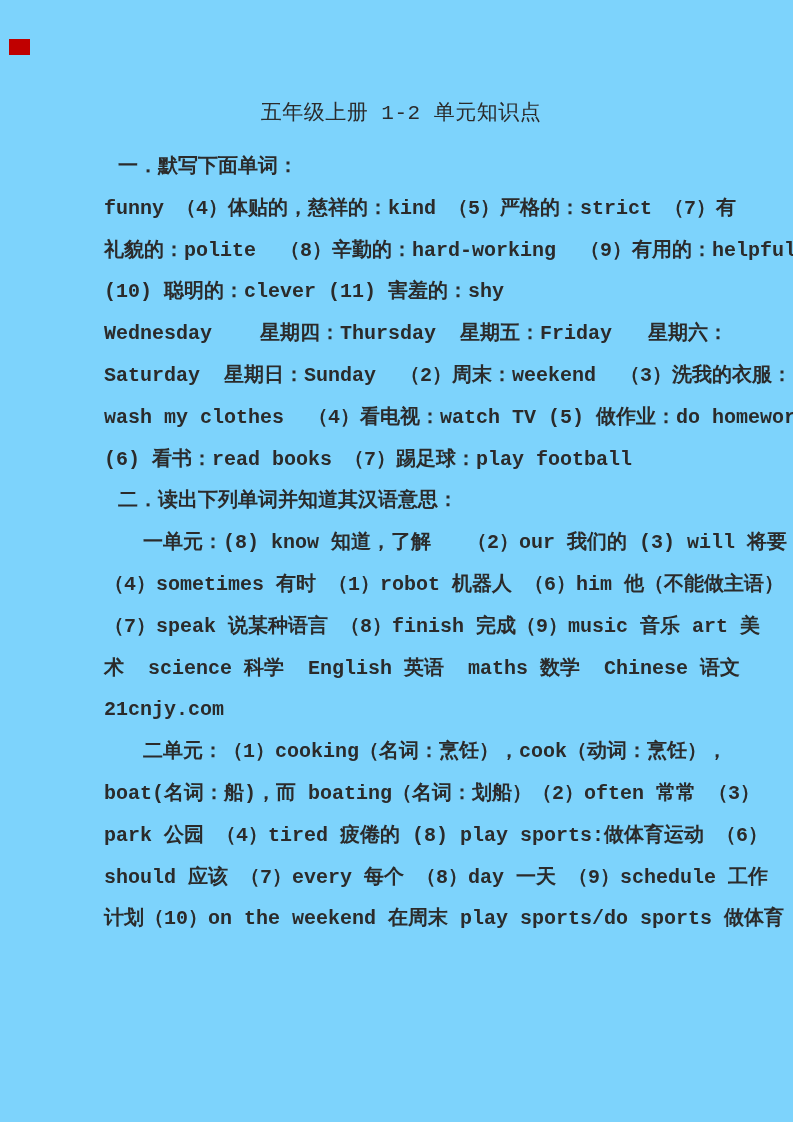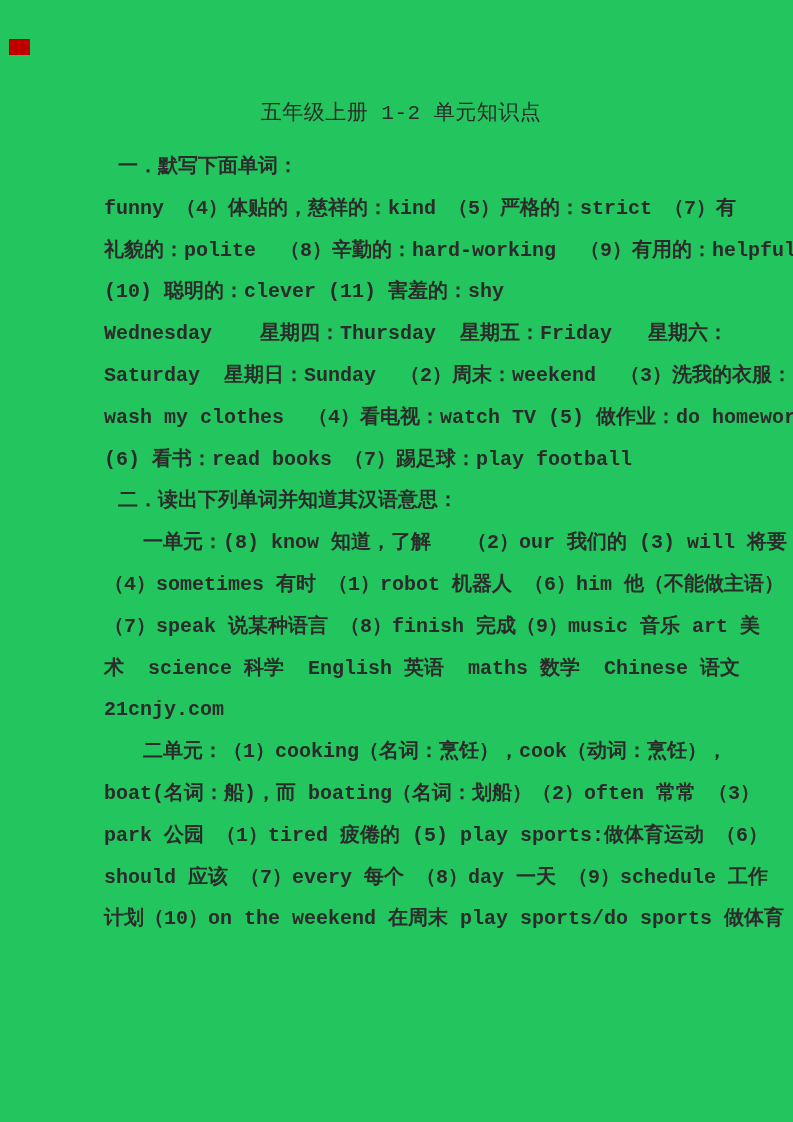--- a/index.html
+++ b/index.html
@@ -4,21 +4,21 @@
 <style>
   html, body {
     margin: 0;
     padding: 0;
     background: #ffffff;
   }
   .page {
     position: relative;
     width: 793px;
     height: 1122px;
-    background: #22c55e;
+    background: #7dd3fc;
     overflow: hidden;
     font-family: "Liberation Mono", "DejaVu Sans Mono", monospace;
     color: #2b2b2b;
   }
   .red-mark {
     position: absolute;
     left: 9px;
     top: 39px;
     width: 21px;
     height: 16px;
@@ -71,18 +71,18 @@
     <div class="line cont" data-bind="document.lines.8.text">wash my clothes  （4）看电视：watch TV (5) 做作业：do homework</div>
     <div class="line cont" data-bind="document.lines.9.text">(6) 看书：read books （7）踢足球：play football</div>
     <div class="line heading" data-bind="document.lines.10.text">二．读出下列单词并知道其汉语意思：</div>
     <div class="line para" data-bind="document.lines.11.text">一单元：(8) know 知道，了解   （2）our 我们的 (3) will 将要</div>
     <div class="line cont" data-bind="document.lines.12.text">（4）sometimes 有时 （1）robot 机器人 （6）him 他（不能做主语）</div>
     <div class="line cont" data-bind="document.lines.13.text">（7）speak 说某种语言 （8）finish 完成（9）music 音乐 art 美</div>
     <div class="line cont" data-bind="document.lines.14.text">术  science 科学  English 英语  maths 数学  Chinese 语文</div>
     <div class="line cont" data-bind="document.lines.15.text">21cnjy.com</div>
     <div class="line para" data-bind="document.lines.16.text">二单元：（1）cooking（名词：烹饪），cook（动词：烹饪），</div>
     <div class="line cont" data-bind="document.lines.17.text">boat(名词：船)，而 boating（名词：划船）（2）often 常常 （3）</div>
-    <div class="line cont" data-bind="document.lines.18.text">park 公园 （1）tired 疲倦的 (5) play sports:做体育运动 （6）</div>
+    <div class="line cont" data-bind="document.lines.18.text">park 公园 （4）tired 疲倦的 (8) play sports:做体育运动 （6）</div>
     <div class="line cont" data-bind="document.lines.19.text">should 应该 （7）every 每个 （8）day 一天 （9）schedule 工作</div>
     <div class="line cont" data-bind="document.lines.20.text">计划（10）on the weekend 在周末 play sports/do sports 做体育</div>
   </div>
 
 </div>
 
 </body></html>

